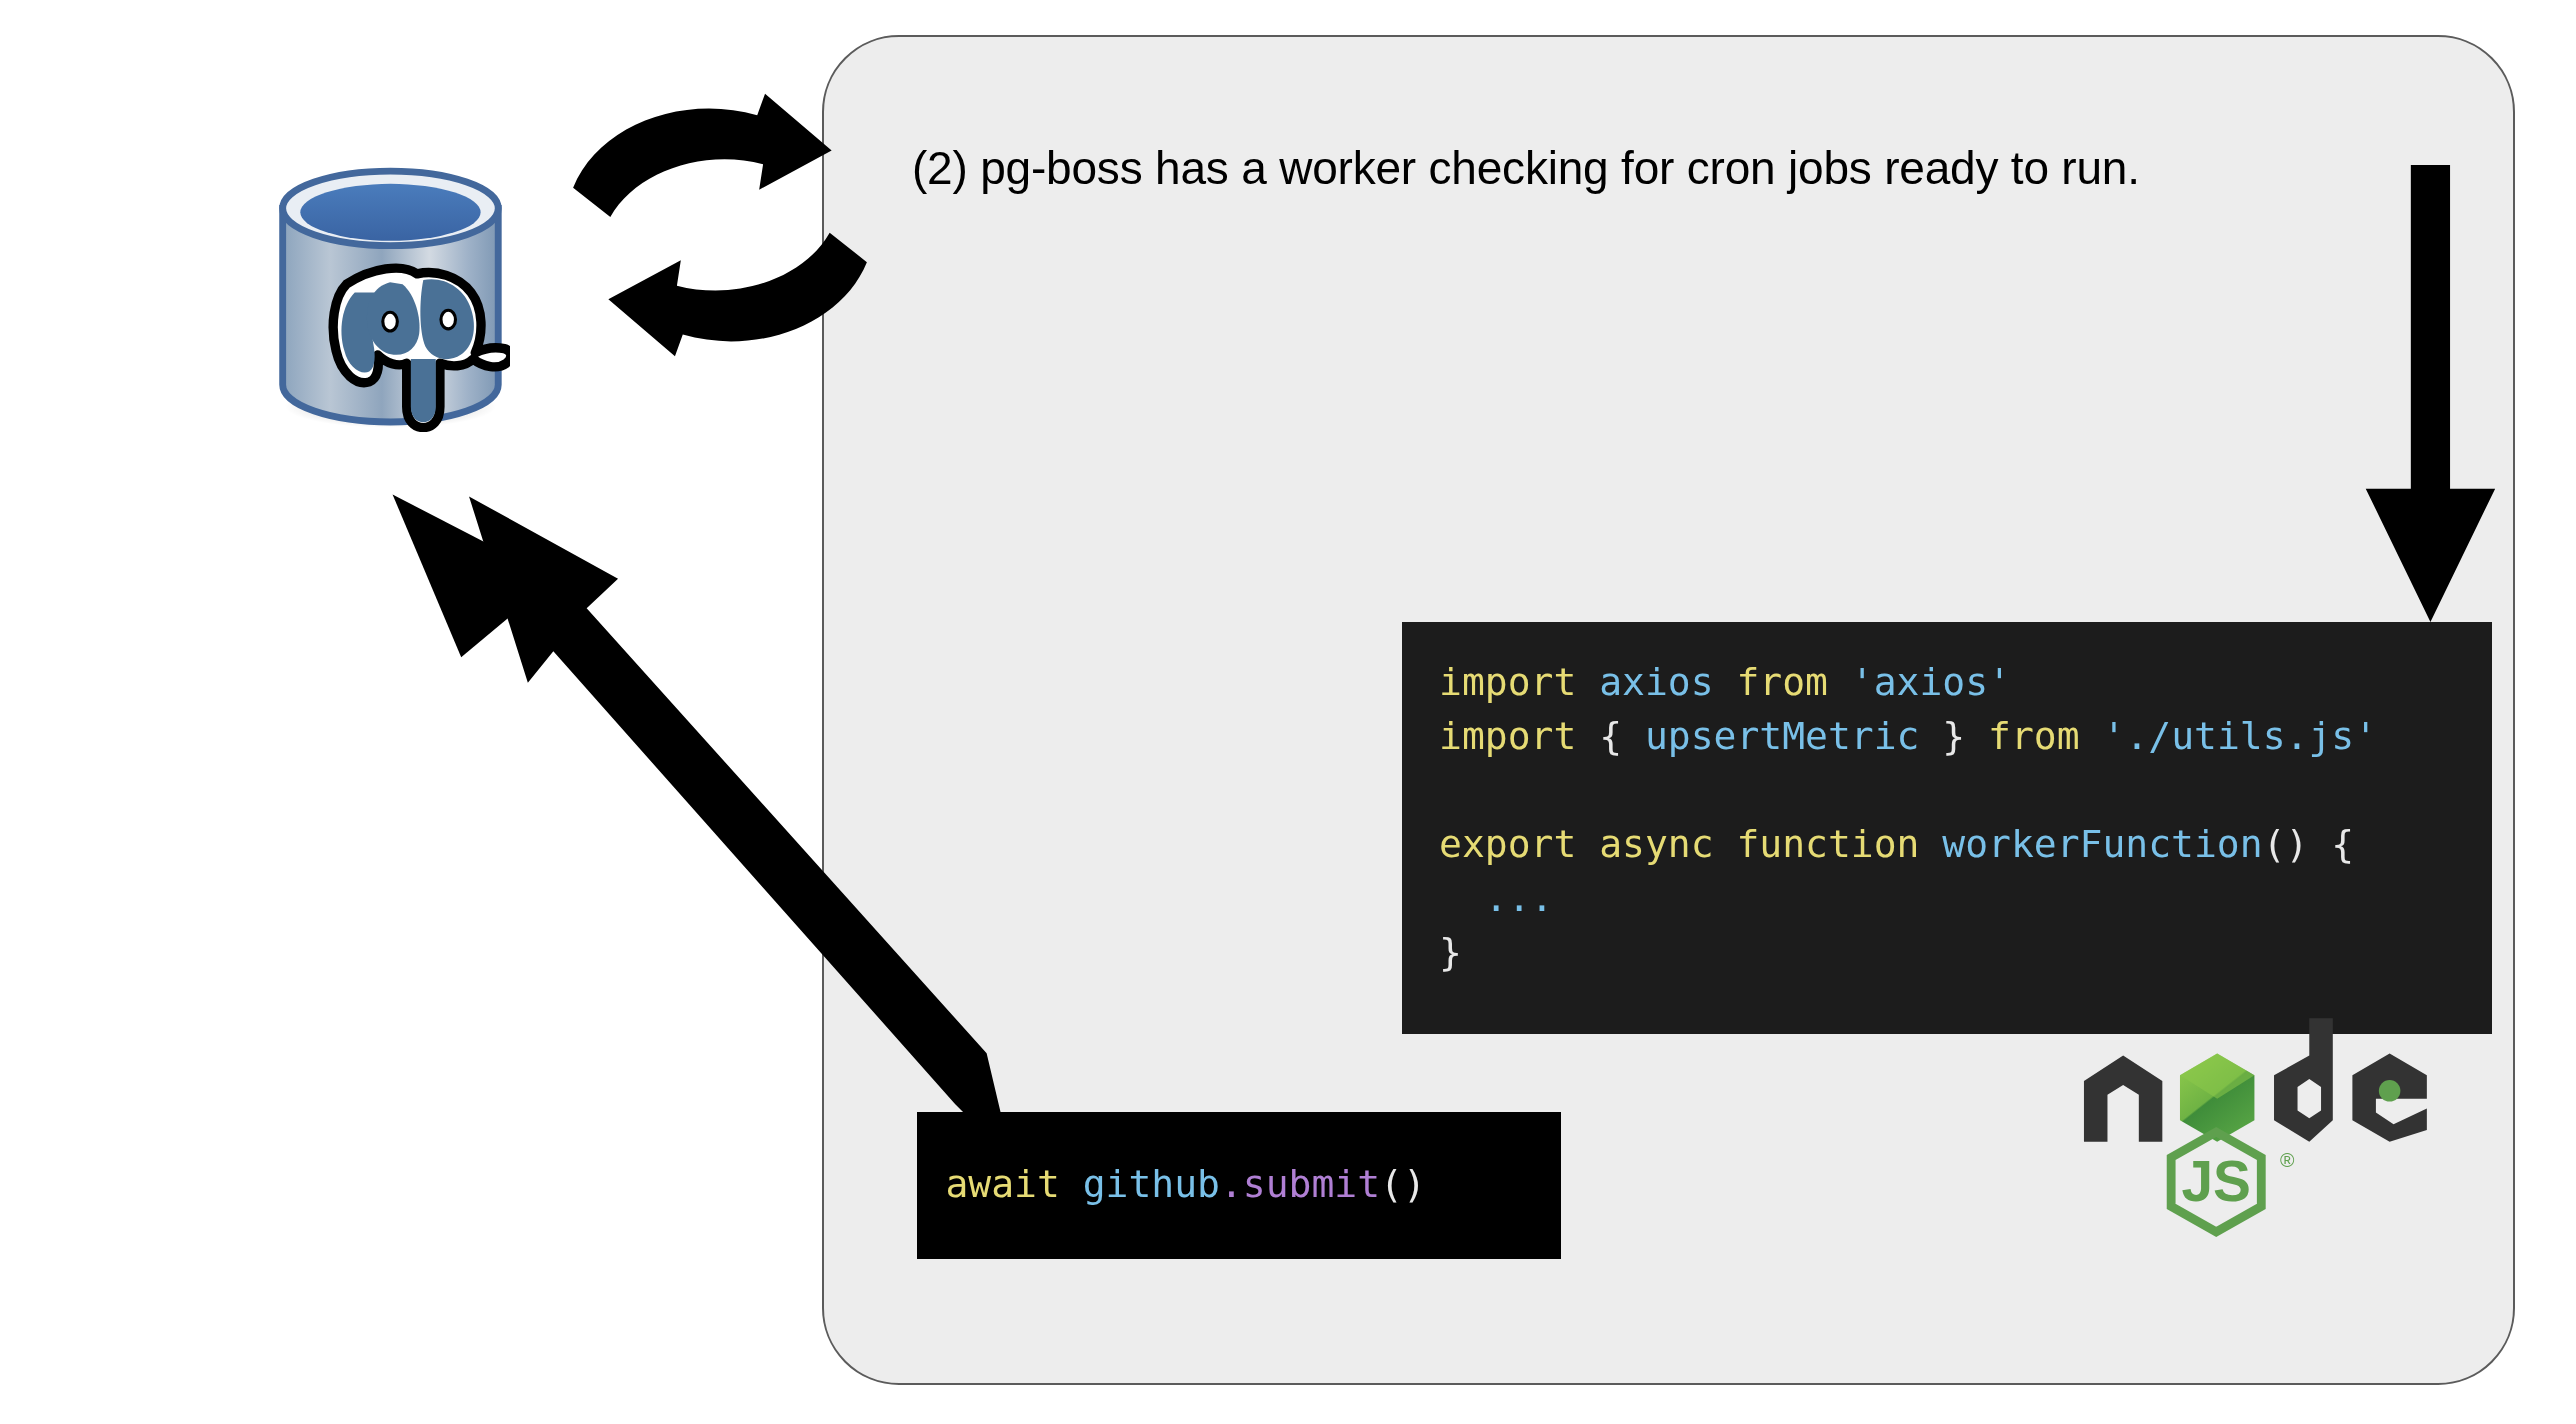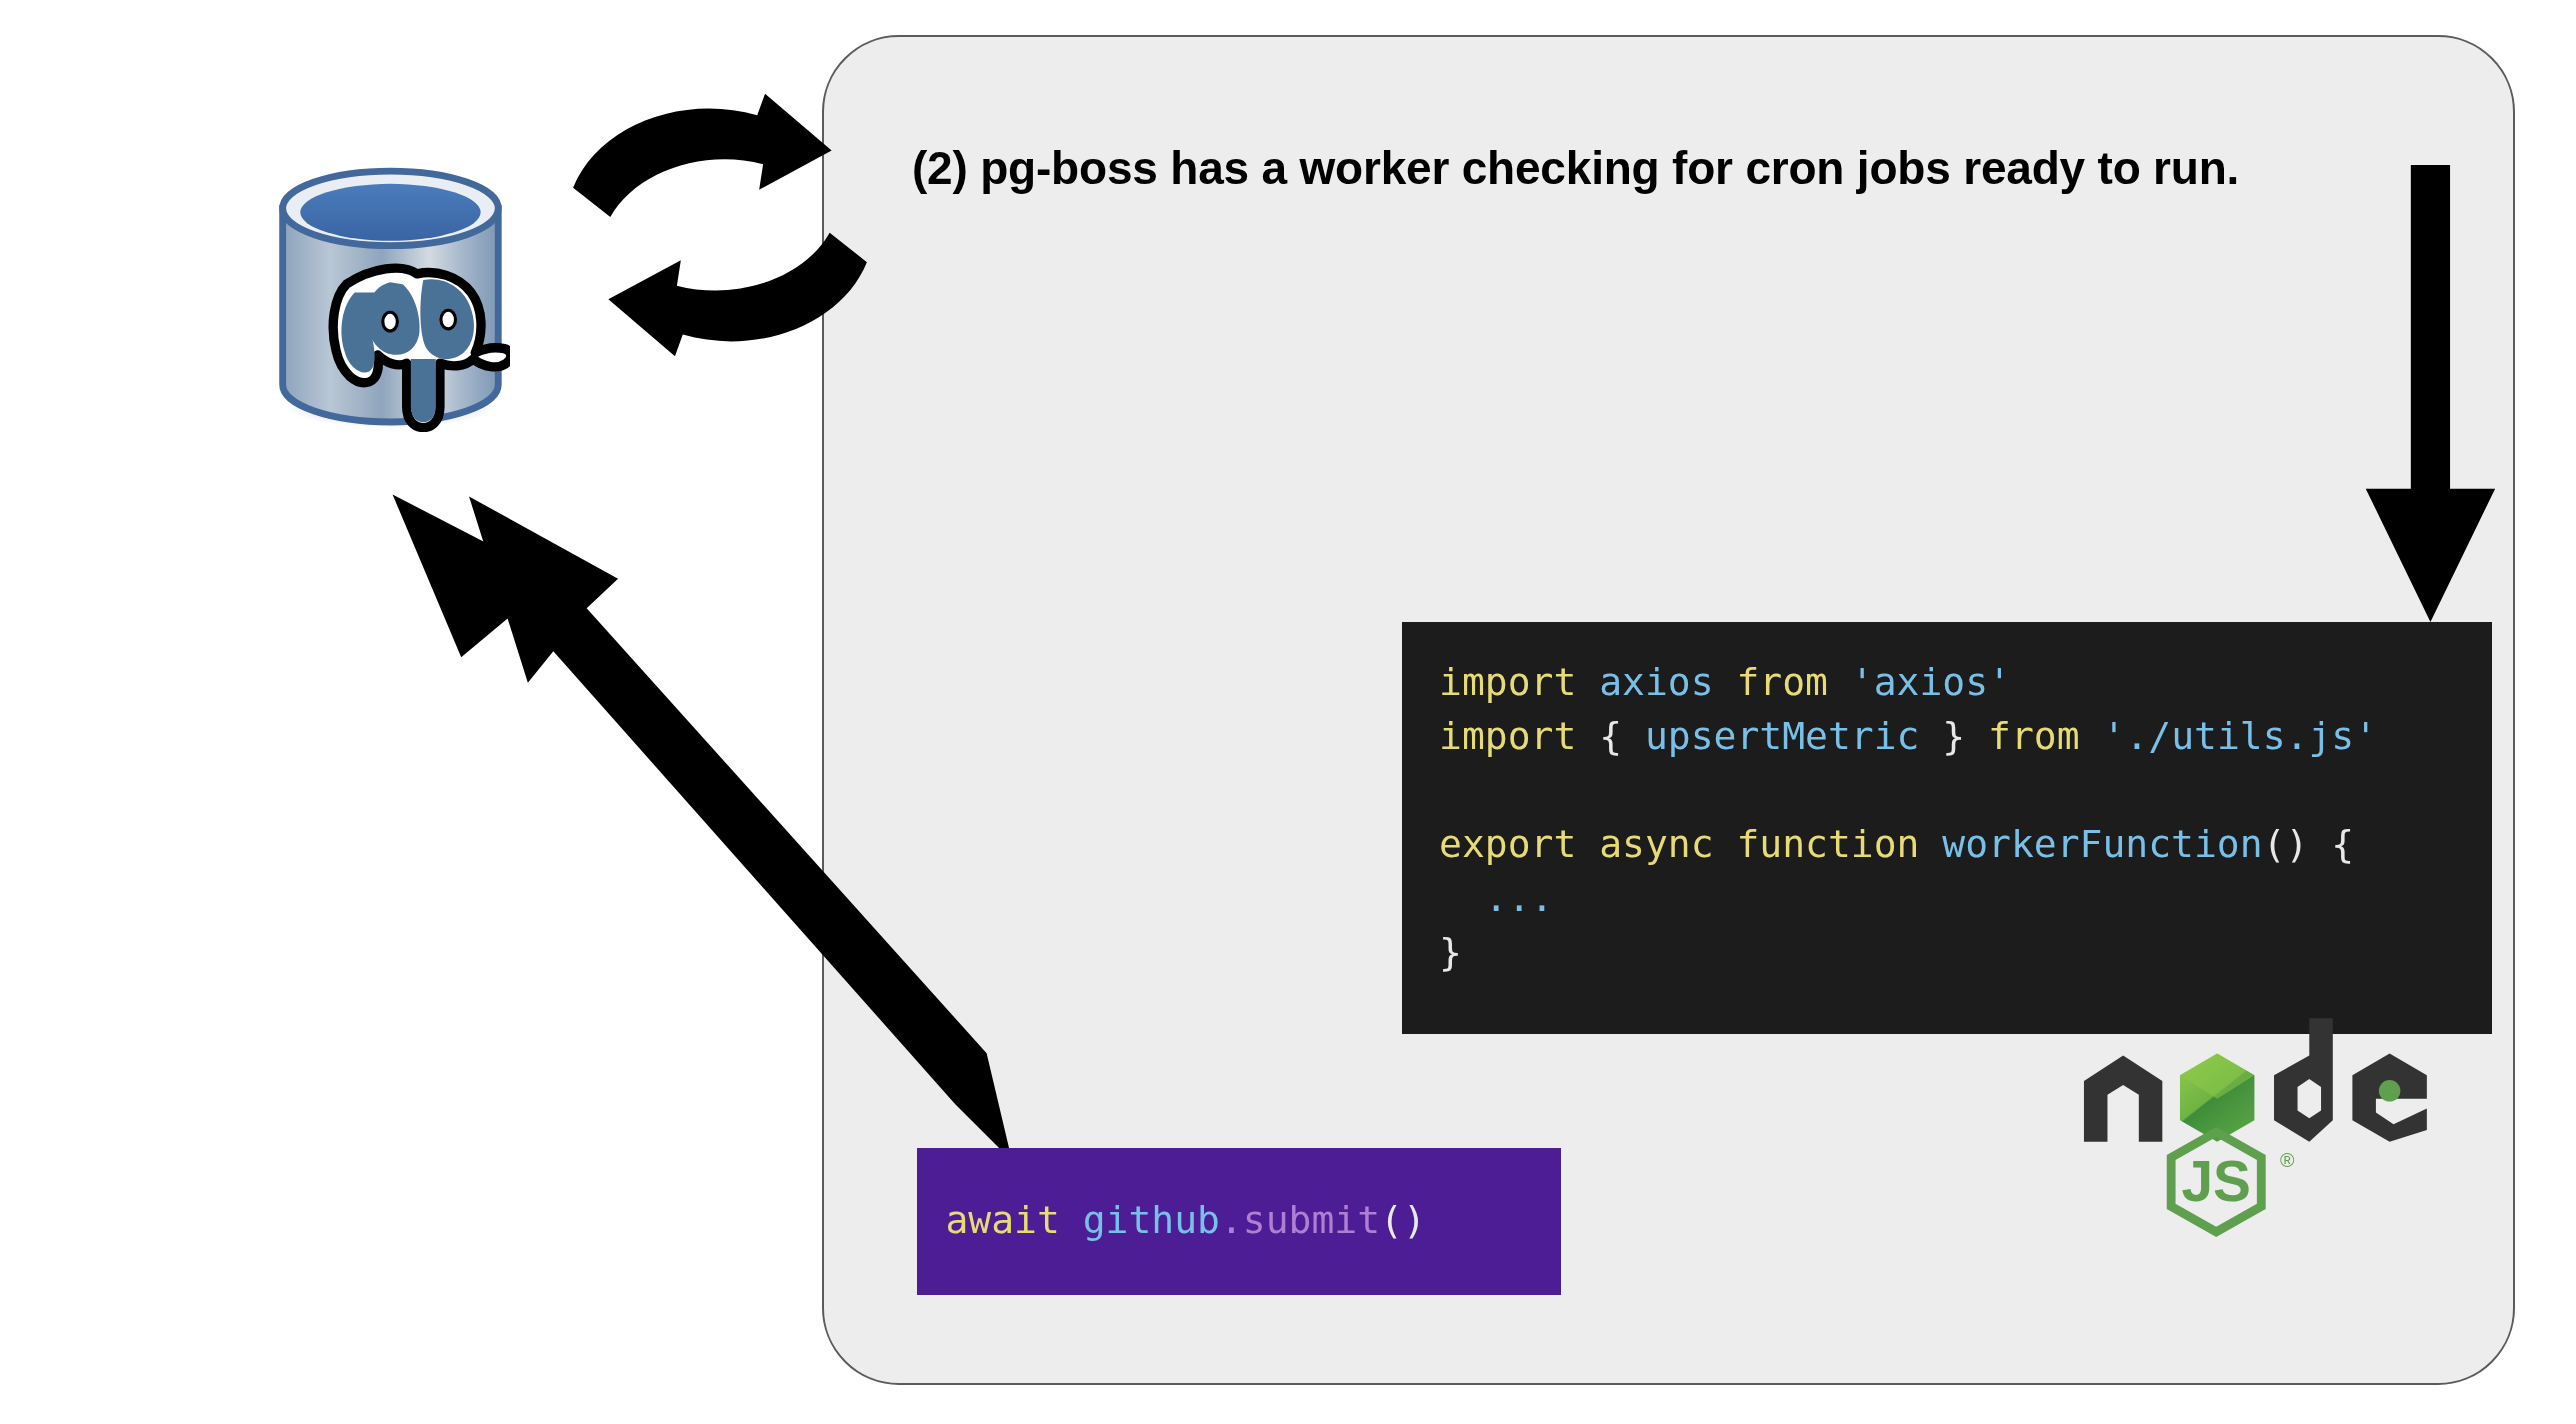--- a/index.html
+++ b/index.html
@@ -34,21 +34,20 @@
 
   
   .caption {
     position: absolute;
     color: #000000;
     font-family: "Liberation Sans", sans-serif;
     font-size: 46px;
     line-height: 1.16;
     letter-spacing: -0.2px;
     white-space: pre-line;
-    font-weight: bold;
   }
   #caption-step2 { left: 912px; top: 142px; width: 1491px; }
   #caption-step3 { left: 912px; top: 453px; width: 1452px; }
   #caption-step1 { left: 51px; top: 763px; width: 589px; }
 
   
   .code-block {
     position: absolute;
     background: #1c1c1c;
     font-family: "DejaVu Sans Mono", monospace;
@@ -172,21 +171,21 @@
 
   <svg id="diag-arrow" class="arrow-svg" viewBox="0 0 660 710">
     <path class="arrow-fill" d="M654 706 L596 648 L186 186 L186 186 L160 218 L100 28 L252 112 L220 142 L628 596 Z"></path>
     <path class="arrow-fill" d="M22 26 L188 112 L92 192 Z"></path>
   </svg>
 
   <div class="caption" id="caption-step2">(2) pg-boss has a worker checking for cron jobs ready to run.</div>
 
   <div class="code-block" id="code-worker" style="background: rgb(28, 28, 28);"><div><span class="tok-kw">import </span><span class="tok-id">axios </span><span class="tok-kw">from </span><span class="tok-id">'axios'</span></div><div><span class="tok-kw">import </span><span class="tok-pun">{ </span><span class="tok-id">upsertMetric </span><span class="tok-pun">} </span><span class="tok-kw">from </span><span class="tok-id">'./utils.js'</span></div><div>&nbsp;</div><div><span class="tok-kw">export async function </span><span class="tok-id">workerFunction</span><span class="tok-pun">() {</span></div><div><span class="tok-dots">  ...</span></div><div><span class="tok-pun">}</span></div></div>
 
-  <div class="code-block" id="code-submit" style="background: #4c1d95; margin-top: 36px;"><div><span class="tok-kw">await </span><span class="tok-id">github</span><span class="tok-fn">.submit</span><span class="tok-pun">()</span></div></div>
+  <div class="code-block" id="code-submit" style="background: #000000;"><div><span class="tok-kw">await </span><span class="tok-id">github</span><span class="tok-fn">.submit</span><span class="tok-pun">()</span></div></div>
 
   <div id="node-logo">
     <svg viewBox="0 0 394 230" xmlns="http://www.w3.org/2000/svg">
       <defs>
         <linearGradient id="hexGreen" x1="0.15" y1="0.05" x2="0.75" y2="0.95">
           <stop offset="0%" stop-color="#8cc84b"></stop>
           <stop offset="48%" stop-color="#6fb344"></stop>
           <stop offset="50%" stop-color="#3f8d3a"></stop>
           <stop offset="100%" stop-color="#56a344"></stop>
         </linearGradient>

